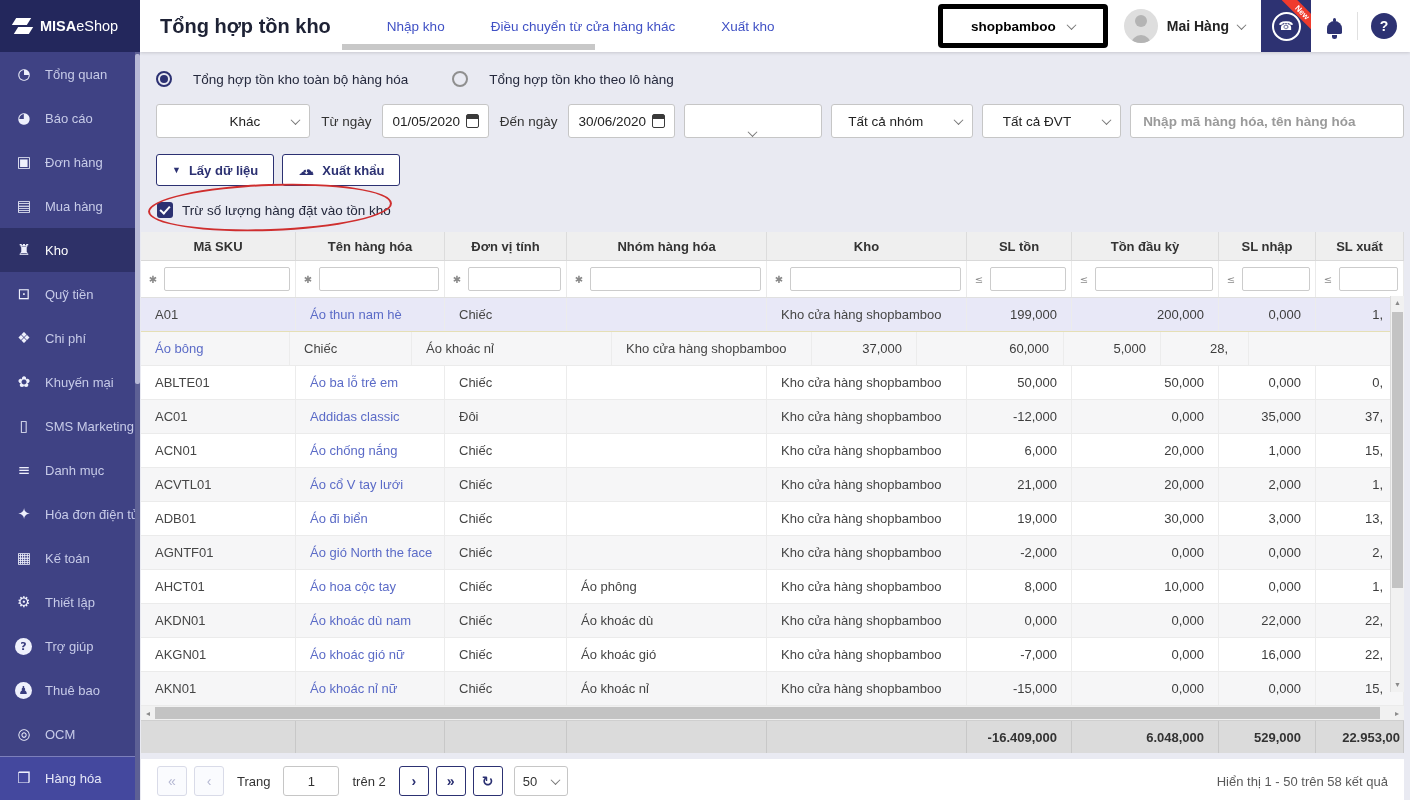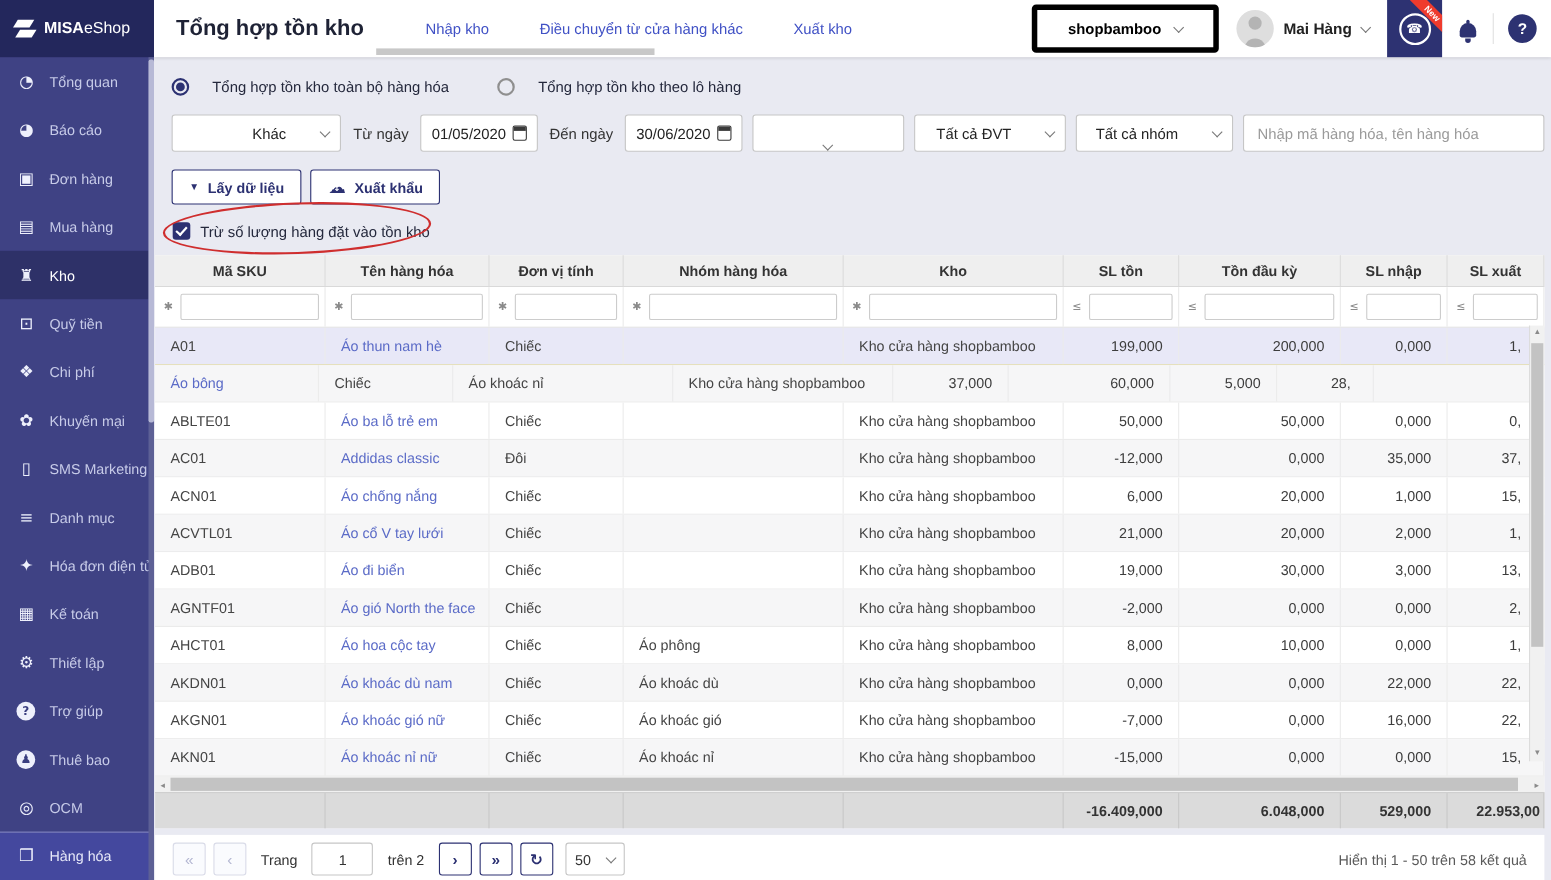--- a/index.html
+++ b/index.html
@@ -58,21 +58,21 @@
   .radio.checked::after{content:'';position:absolute;inset:2px;border-radius:50%;background:#2c3172;}
   .radio.un{border-color:#8f8f8f;}
   .filter-row{display:flex;align-items:center;margin:14px 0 0 15px;gap:9px;flex:none;}
   .ctl{height:34px;background:#fff;border:1px solid #c6c6c6;border-radius:3px;box-sizing:border-box;display:flex;align-items:center;font-size:13.5px;color:#222;cursor:pointer;}
   .sel{padding:0 10px;justify-content:flex-end;gap:32px;}
   .w-type{width:160px;} .w-kho{width:138px;flex-direction:column;} .w-nhom{width:148px;} .w-dvt{width:144px;}
   .lbl{font-size:13.5px;color:#333;margin:0 2px;white-space:nowrap;}
   .date{width:110px;padding:0 9px;justify-content:space-between;cursor:text;}
   .cal{width:13px;height:14px;border:1.5px solid #3a3a3a;border-radius:2px;box-sizing:border-box;position:relative;flex:none;}
   .cal::before{content:'';position:absolute;left:0;right:0;top:0;height:4px;background:#3a3a3a;}
-  .search{width:285px;padding:5px 10px;cursor:text;}
+  .search{width:285px;padding:5px 10px;cursor:text;font-weight:bold;}
   .search input{border:none;outline:none;width:100%;font:inherit;font-size:13.5px;color:#333;background:transparent;}
   .search input::placeholder{color:#9a9a9a;}
   .btn-row{display:flex;gap:8px;margin:16px 0 0 15px;flex:none;}
   .btn{height:32px;border:1px solid #2c3172;border-radius:3px;background:#fff;color:#2c3172;font-weight:bold;font-size:13px;display:flex;align-items:center;gap:8px;padding:0 15px;cursor:pointer;font-family:inherit;}
   .funnel{font-size:9px;line-height:1;}
   .cloudwrap{position:relative;font-size:16px;line-height:1;font-family:"DejaVu Sans",sans-serif;}
   .cloudwrap::after{content:'↓';position:absolute;left:50%;top:60%;transform:translate(-50%,-50%);color:#fff;font-size:8px;font-weight:bold;}
   .chk-row{display:flex;align-items:center;gap:9px;margin:12px 0 0 16px;height:24px;flex:none;}
   .checkbox{width:16px;height:16px;background:#2c3172;border-radius:3px;position:relative;flex:none;cursor:pointer;}
   .checkbox::after{content:'';position:absolute;left:5px;top:2px;width:4px;height:8px;border-right:2px solid #fff;border-bottom:2px solid #fff;transform:rotate(42deg);}
@@ -256,26 +256,26 @@
         </div>
         <span class="lbl" data-name="to-date-label">Đến ngày</span>
         <div class="ctl date" data-name="to-date-input">
           <span data-name="to-date-value">30/06/2020</span>
           <span class="cal" data-name="calendar-icon"></span>
         </div>
         <div class="ctl sel w-kho" data-name="warehouse-select">
           <span data-name="warehouse-select-value" style="overflow:hidden;white-space:nowrap;">Kho cửa hàng shopt</span>
           <span class="chev sm" data-name="chevron-down-icon"></span>
         </div>
+        <div class="ctl sel w-nhom" data-name="group-select">
+          <span data-name="group-select-value">Tất cả nhóm</span>
+          <span class="chev sm" data-name="chevron-down-icon"></span>
+        </div>
         <div class="ctl sel w-dvt" data-name="uom-select">
           <span data-name="uom-select-value">Tất cả ĐVT</span>
-          <span class="chev sm" data-name="chevron-down-icon"></span>
-        </div>
-        <div class="ctl sel w-nhom" data-name="group-select">
-          <span data-name="group-select-value">Tất cả nhóm</span>
           <span class="chev sm" data-name="chevron-down-icon"></span>
         </div>
         <div class="ctl search" data-name="product-search-box">
           <input type="text" data-name="product-search-input" placeholder="Nhập mã hàng hóa, tên hàng hóa" style="">
         </div>
       </div>
 
       <div class="btn-row" data-name="action-buttons">
         <button class="btn" data-name="get-data-button">
           <span class="funnel" data-name="filter-funnel-icon">▼</span>

